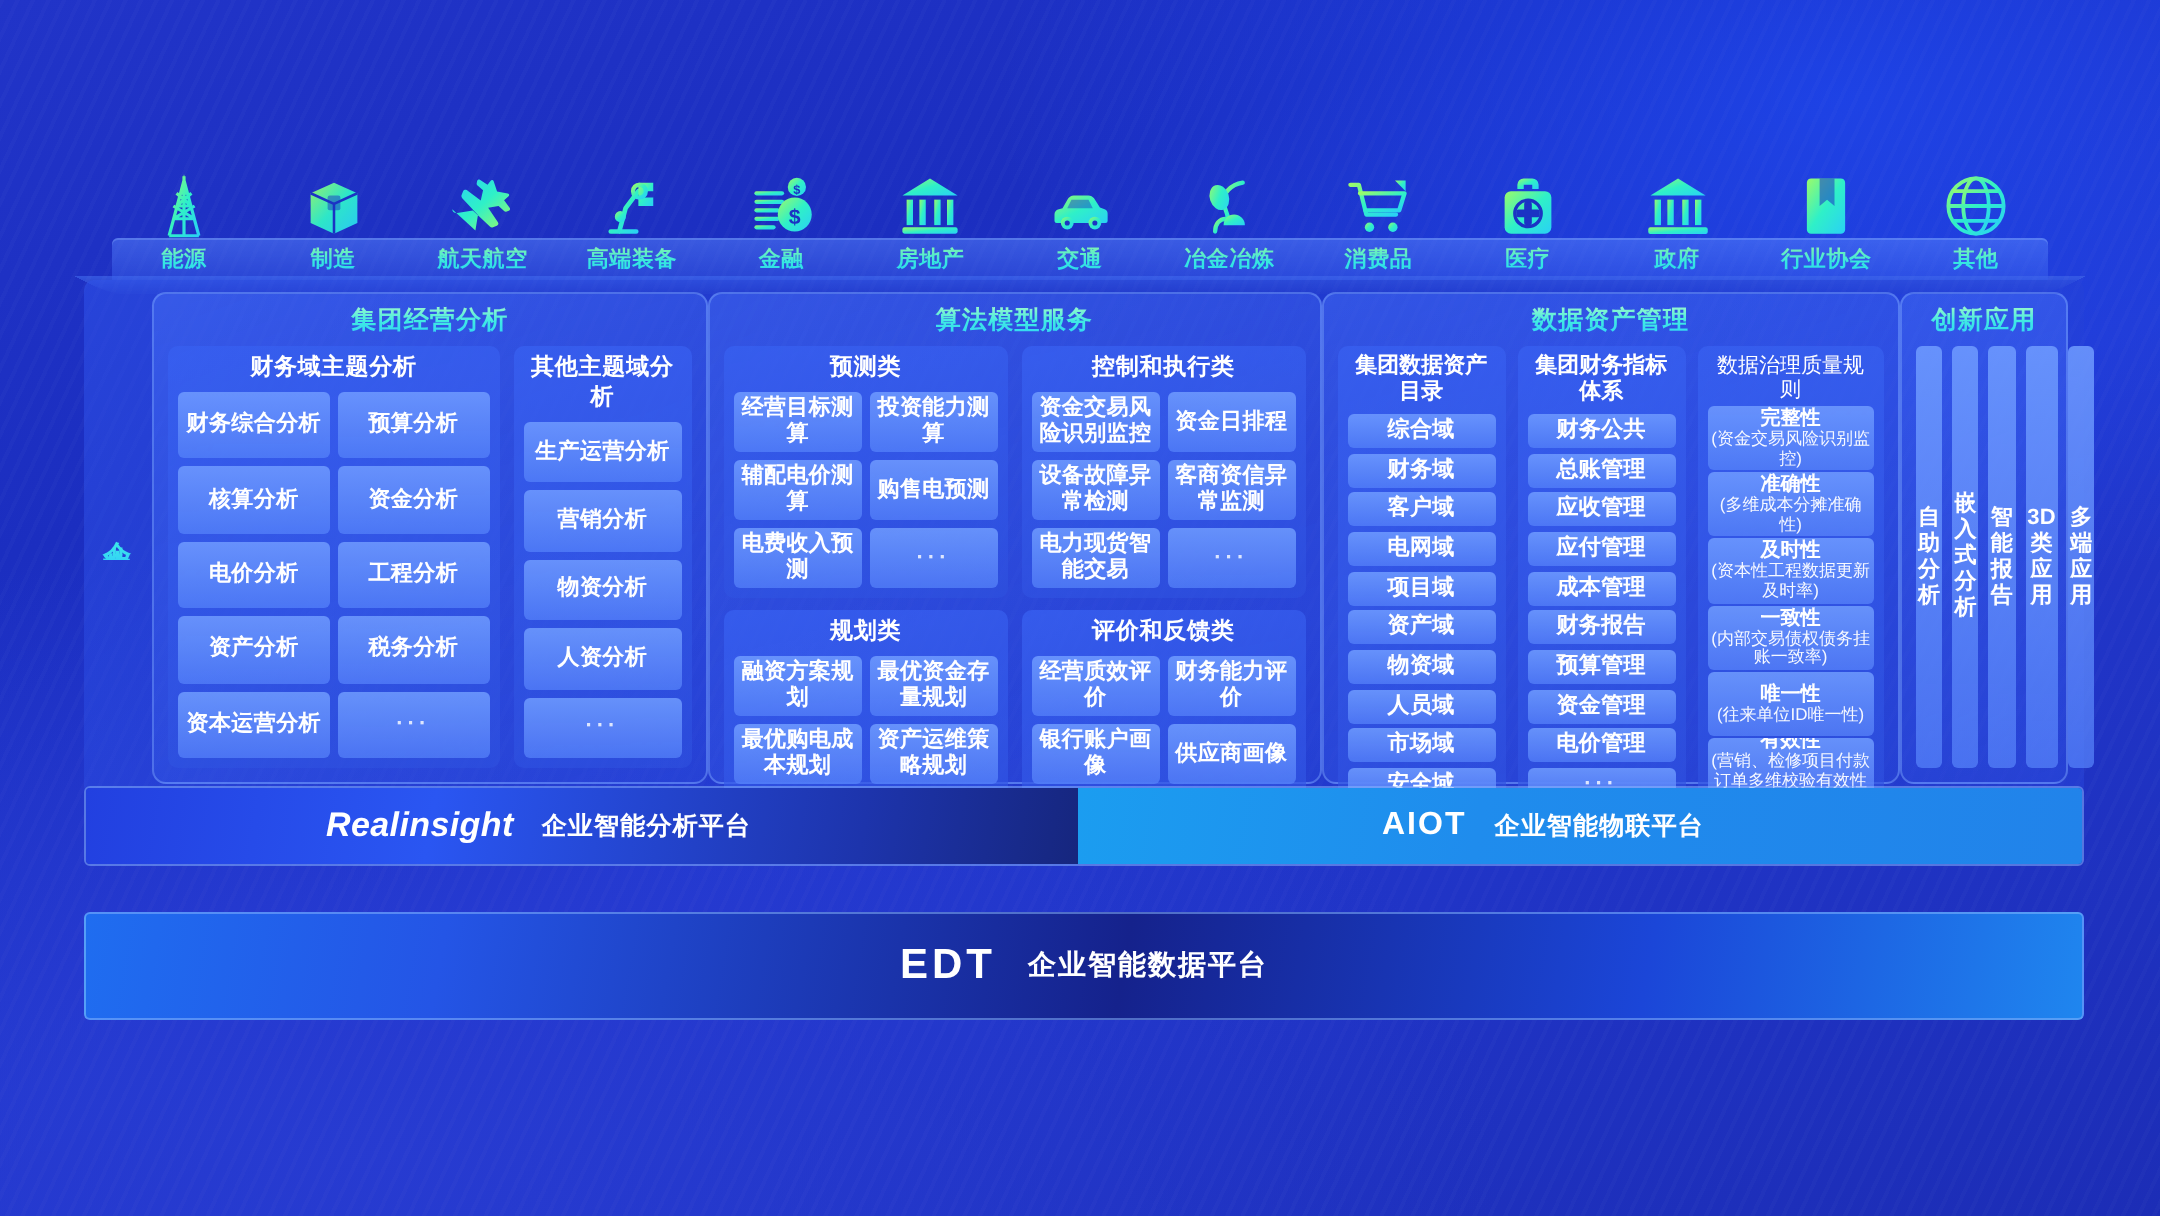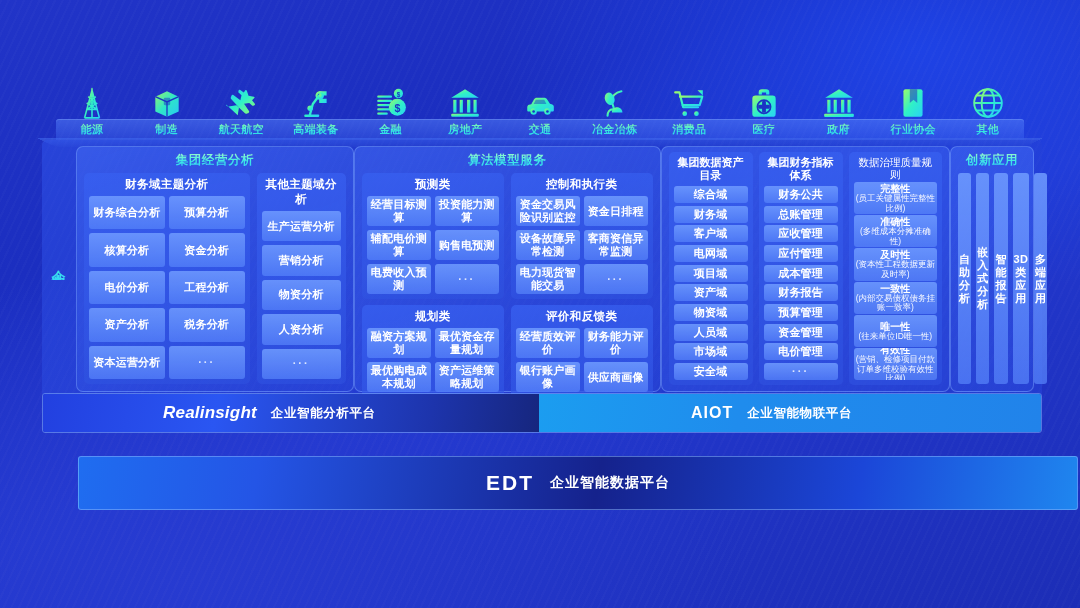--- a/index.html
+++ b/index.html
@@ -192,21 +192,21 @@
     color:#fff; font-weight:bold; letter-spacing:.2px;
     font-size:17px; font-style: italic; margin-right:14px; white-space:nowrap;
   }
   .brand.aiot { font-style: normal; font-size: 16px; letter-spacing:1px; font-family:"Liberation Sans", sans-serif;}
   .plat-sub { color:#fff; font-size:12.5px; font-weight:bold; letter-spacing:.6px; white-space:nowrap;}
 
   .edt-bar {
     position:absolute; left:42px; top:456px; width:1000px; height:54px;
     border:1px solid rgba(140,185,255,0.50); border-radius:3px;
     background: linear-gradient(100deg, #1f6df0 0%, #2455e6 18%, #15228c 52%, #1b46d8 78%, #1f86ef 100%);
-    display:flex; align-items:center; justify-content:center;margin-left:36px;
+    display:flex; align-items:center; justify-content:center;
   }
   .edt-logo {
     color:#fff; font-size:21px; font-weight:bold; letter-spacing:2px;
     margin-right:16px; font-family:"Liberation Sans", sans-serif;
   }
   .edt-sub { color:#fff; font-size:14px; font-weight:bold; letter-spacing:1px; }
 </style>
 </head>
 <body>
 
@@ -542,20 +542,21 @@
                 <div class="cell">供应商画像</div>
                 <div class="cell">投入产出评价</div>
                 <div class="cell dim">···</div>
               </div>
           </div>
         </div>
       </div>
     </div>
 
     <div class="panel panel-c">
+      <div class="panel-title">数据资产管理</div>
       <div class="pc-body">
         <div class="col-box pc-c1">
           <div class="col-head">集团数据资产目录</div>
           <div class="col-list" id="da-catalog">
               <div class="cell">综合域</div>
               <div class="cell">财务域</div>
               <div class="cell">客户域</div>
               <div class="cell">电网域</div>
               <div class="cell">项目域</div>
               <div class="cell">资产域</div>
@@ -578,21 +579,21 @@
               <div class="cell">资金管理</div>
               <div class="cell">电价管理</div>
               <div class="cell dim">···</div>
             </div>
         </div>
         <div class="col-box pc-c3">
           <div class="rule-head">数据治理质量规则</div>
           <div class="rule-list" id="da-rules">
               <div class="rule">
                 <div class="rname">完整性</div>
-                <div class="rdesc">(员工关键属性完整性比例)</div>
+                <div class="rdesc">(资金交易风险识别监控)</div>
               </div>
               <div class="rule">
                 <div class="rname">准确性</div>
                 <div class="rdesc">(多维成本分摊准确性)</div>
               </div>
               <div class="rule">
                 <div class="rname">及时性</div>
                 <div class="rdesc">(资本性工程数据更新及时率)</div>
               </div>
               <div class="rule">

